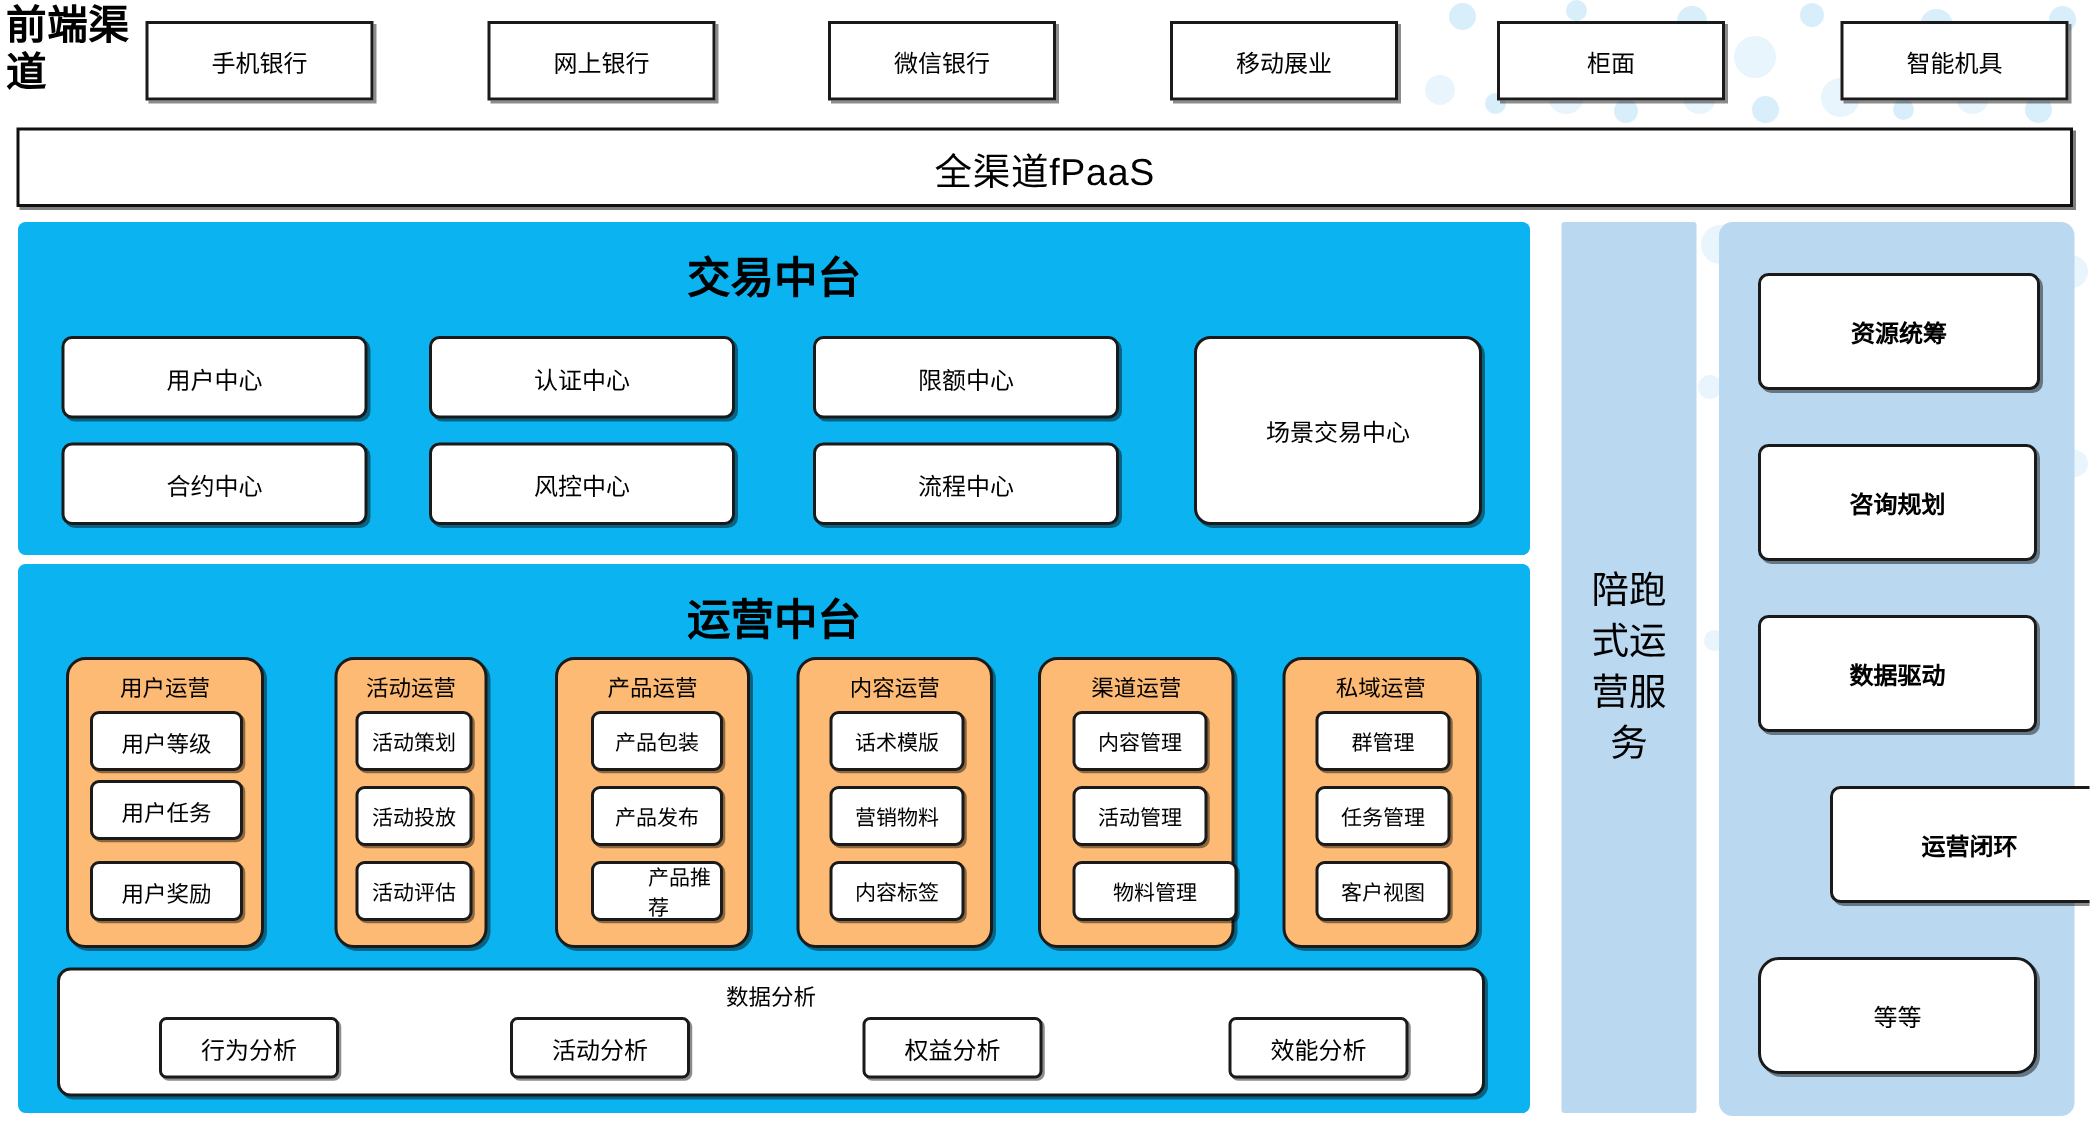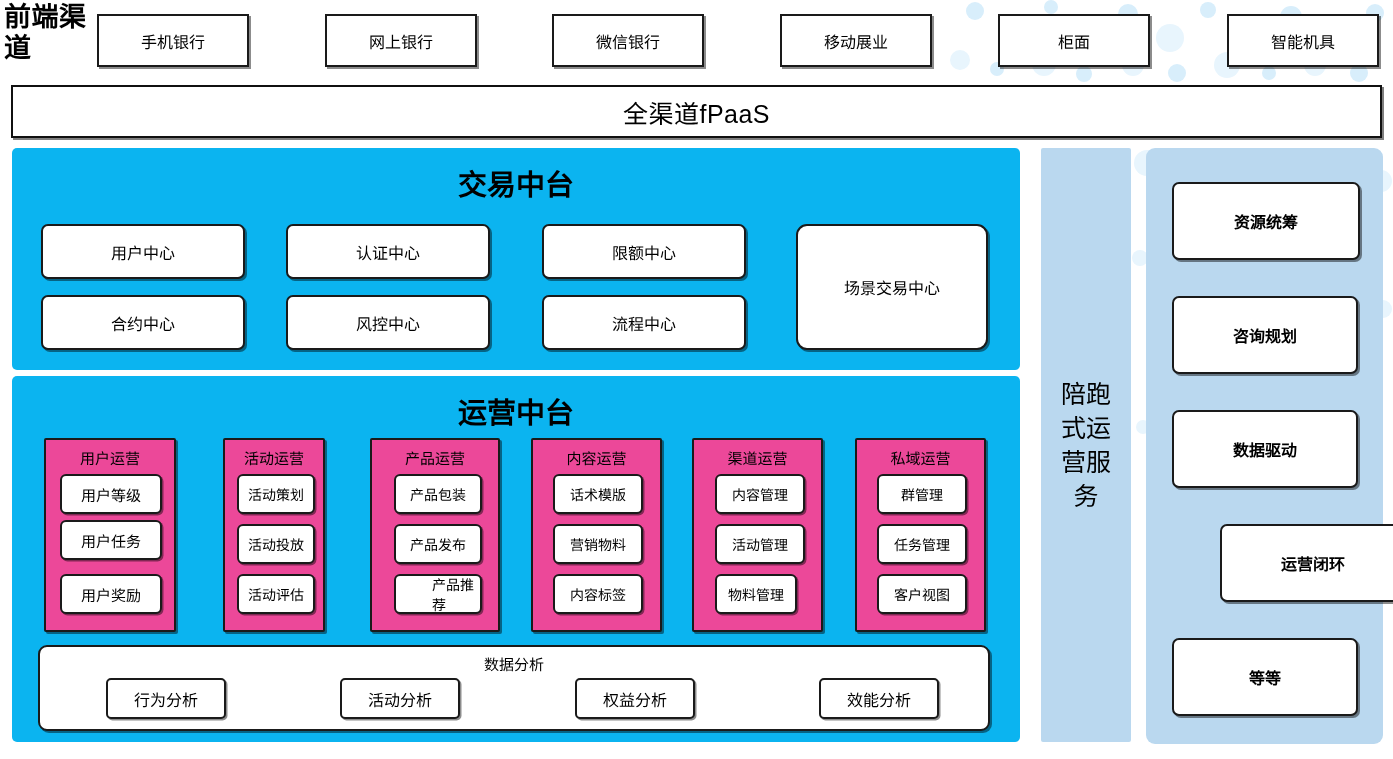--- a/index.html
+++ b/index.html
@@ -71,25 +71,25 @@
   #right-col{left:1146px;top:148px;width:237px;height:596px;border-radius:9px;}
 
   #svc-text{
     position:absolute;left:1041px;top:148px;width:90px;height:594px;
     display:flex;align-items:center;justify-content:center;
     font-size:25px;font-weight:500;line-height:34px;text-align:center;
     z-index:4;
   }
 
   .right-card{font-size:16px;font-weight:bold;}
-  .right-card.plain{font-weight:bold;}
+  .right-card.plain{font-weight:normal;border-radius:14px;}
 
   
   .op-col{
-    position:absolute;background:#ec4899;border:2px solid #1a1a1a;border-radius:2px;
+    position:absolute;background:#fdba74;border:2px solid #1a1a1a;border-radius:13px;
     box-sizing:border-box;box-shadow:2px 2px 0 rgba(0,0,0,.45);
     z-index:3;
   }
   .op-col-title{
     position:absolute;left:0;width:100%;text-align:center;
     font-size:15px;top:7px;
   }
   .op-item{
     position:absolute;background:#fff;border:2px solid #1a1a1a;border-radius:6px;
     box-sizing:border-box;display:flex;align-items:center;justify-content:center;
@@ -256,21 +256,21 @@
   </div>
 
   <div class="op-col" style="left:692px;top:438px;width:131px;height:194px;">
     <div class="op-col-title">渠道运营</div>
     <div class="op-item" style="left:21px;top:34px;width:90px;height:40px;font-size:14px;">
       <span>内容管理</span>
       </div>
     <div class="op-item" style="left:21px;top:84px;width:90px;height:40px;font-size:14px;">
       <span>活动管理</span>
       </div>
-    <div class="op-item" style="left:21px;top:134px;width:82px;height:40px;font-size:14px;">
+    <div class="op-item" style="left:21px;top:134px;width:110px;height:40px;font-size:14px;">
       <span>物料管理</span>
       </div>
   </div>
 
   <div class="op-col" style="left:855px;top:438px;width:131px;height:194px;">
     <div class="op-col-title">私域运营</div>
     <div class="op-item" style="left:20px;top:34px;width:90px;height:40px;font-size:14px;">
       <span>群管理</span>
       </div>
     <div class="op-item" style="left:20px;top:84px;width:90px;height:40px;font-size:14px;">

